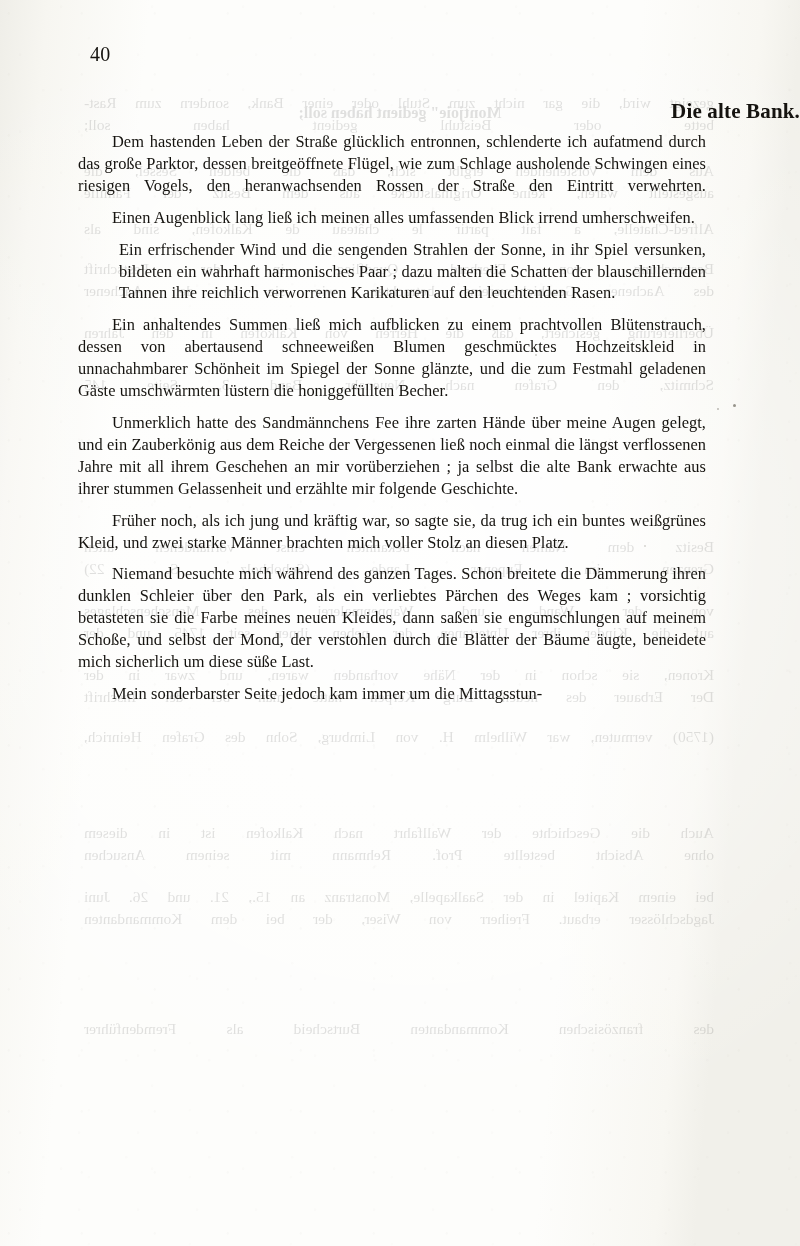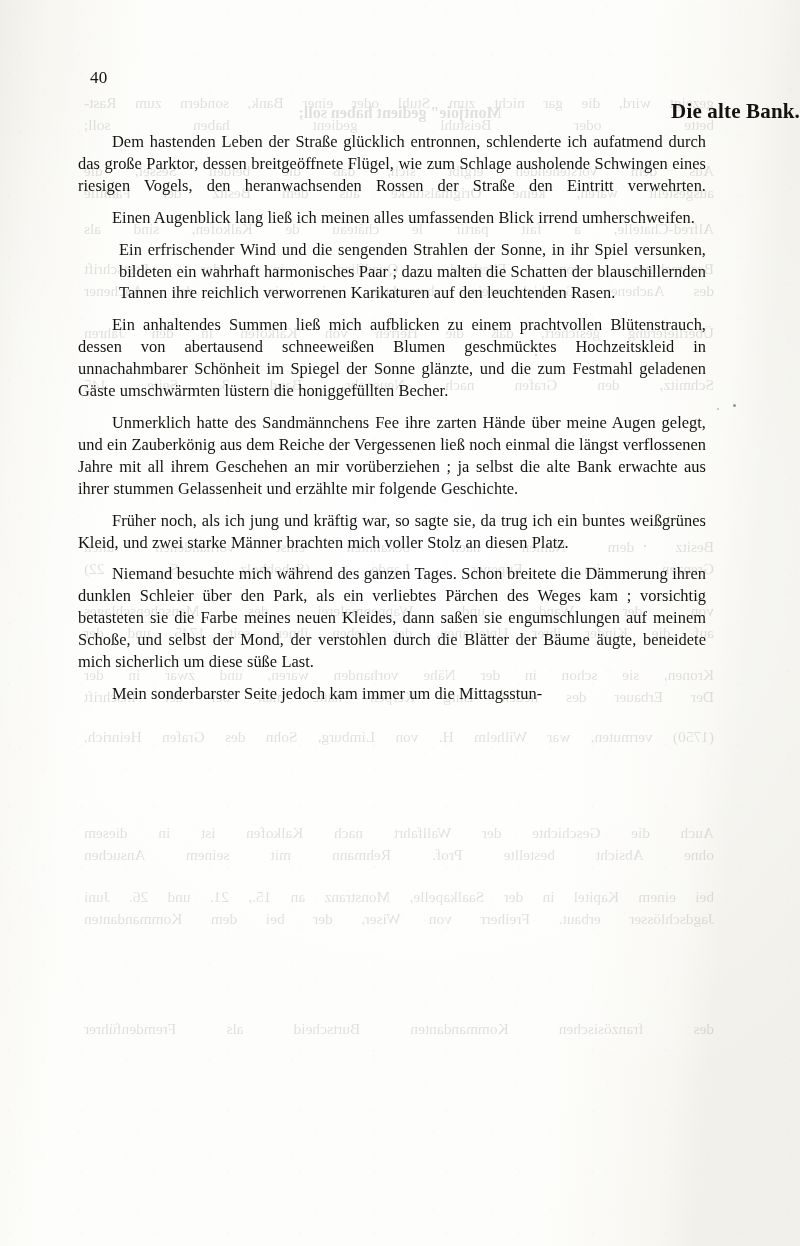--- a/index.html
+++ b/index.html
@@ -79,22 +79,22 @@
   
   .content {
     position: absolute;
     inset: 0;
     z-index: 3;
   }
 
   .folio {
     position: absolute;
     left: 90px;
-    top: 68px;
-    font-size: 17px;
+    top: 44px;
+    font-size: 20px;
     line-height: 20px;
     letter-spacing: .01em;
   }
 
   .page-title {
     position: absolute;
     left: 0;
     top: 84px;
     width: 800px;
     text-align: right;

